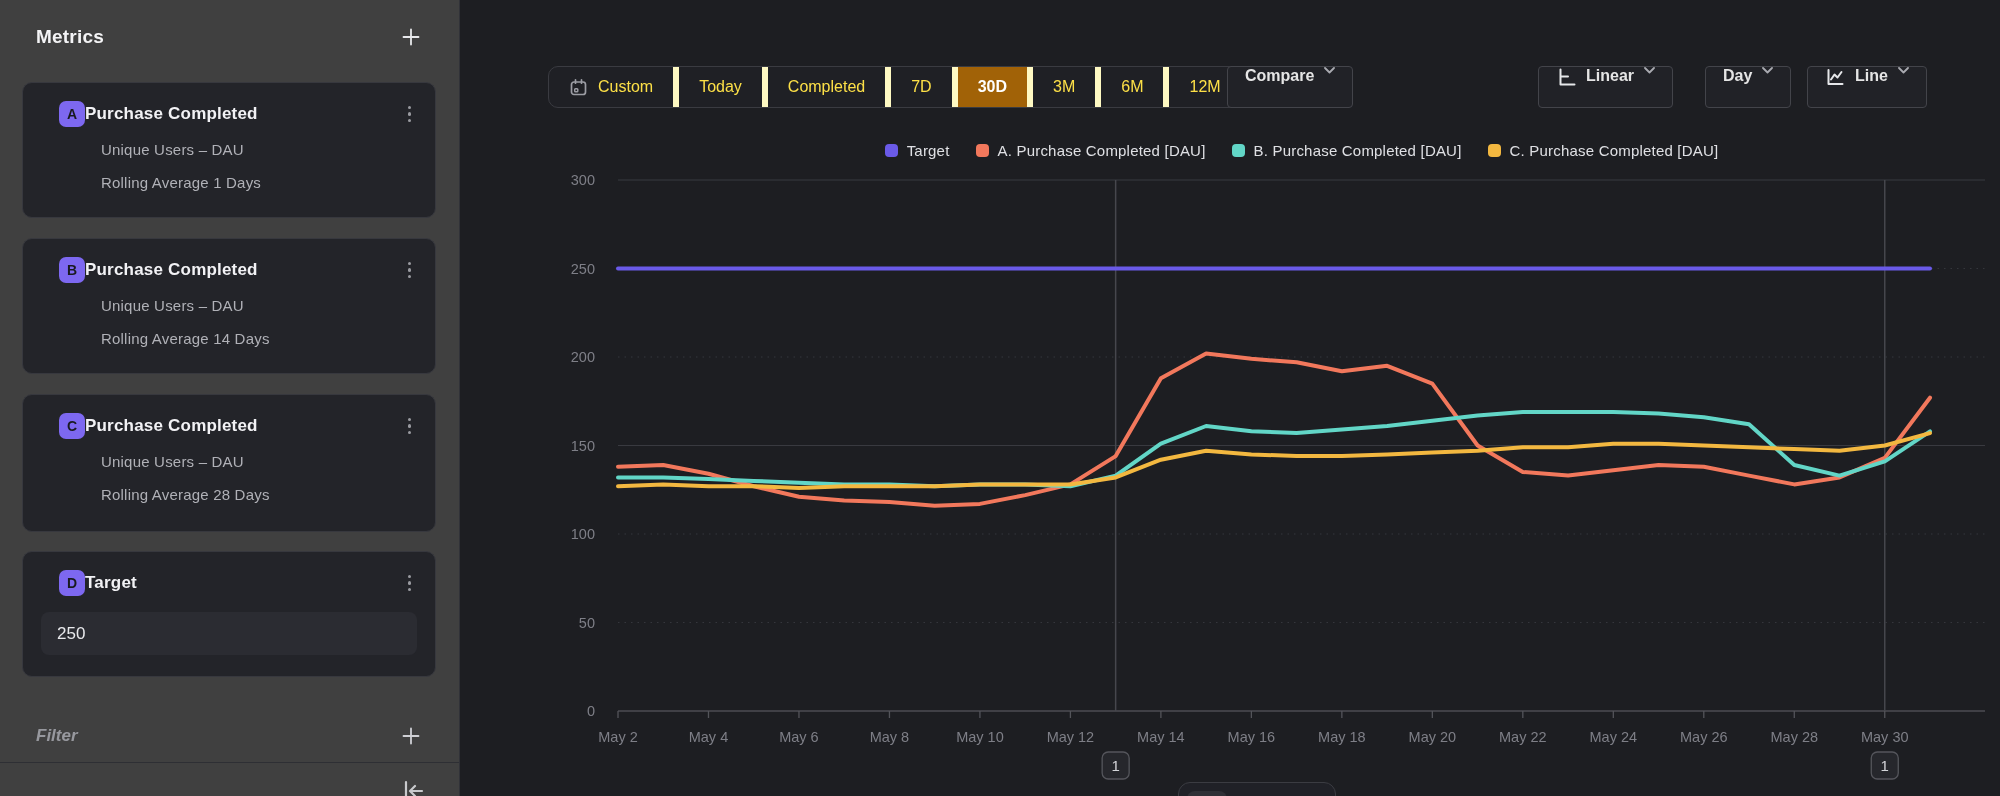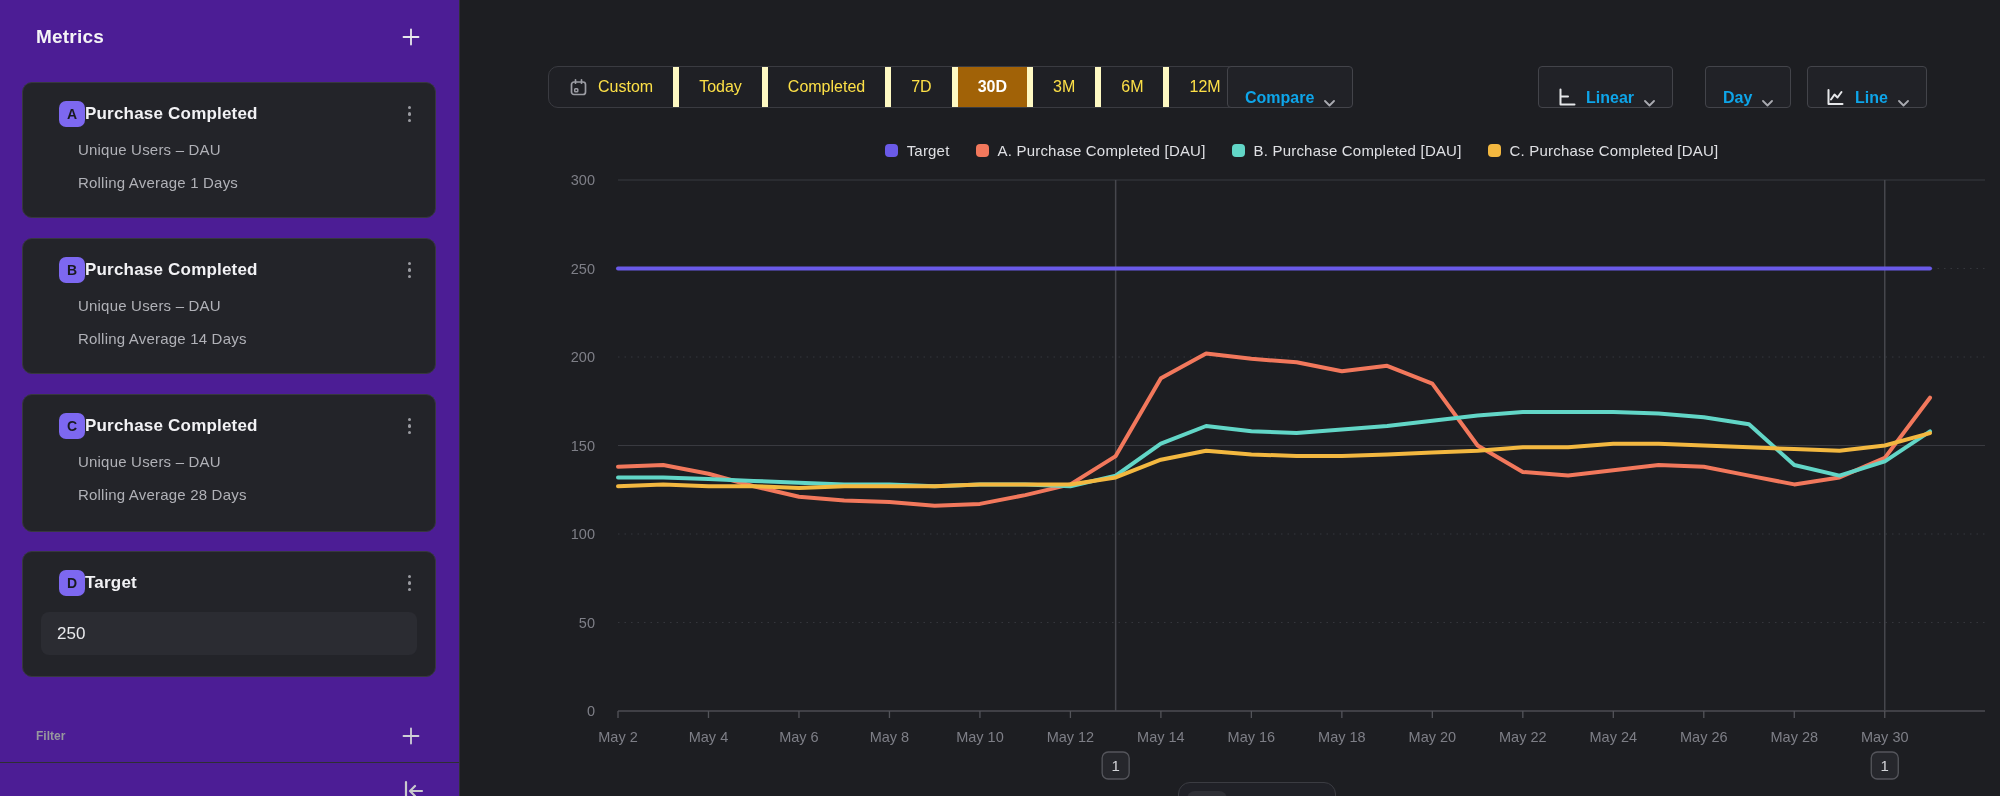--- a/index.html
+++ b/index.html
@@ -4,51 +4,51 @@
 <style>
   html,body{margin:0;padding:0;background:#1d1e22;}
   *{box-sizing:border-box;}
   #root{
     position:relative;width:2000px;height:796px;overflow:hidden;
     background:#1d1e22;color:#e8e9ec;
     font-family:"Liberation Sans","DejaVu Sans",sans-serif;
     -webkit-font-smoothing:antialiased;
   }
   
-  .sidebar{position:absolute;left:0;top:0;width:460px;height:796px;border-right:1px solid #313238;background:#4c1d95;}
+  .sidebar{position:absolute;left:0;top:0;width:460px;height:796px;border-right:1px solid #313238;background:#404040;}
   .sb-header{position:absolute;top:26px;left:36px;right:38px;display:flex;align-items:center;justify-content:space-between;}
   .sb-title{font-size:19px;font-weight:700;color:#f4f4f6;letter-spacing:.2px;}
   .icon-btn{background:none;border:none;padding:0;cursor:pointer;display:flex;align-items:center;justify-content:center;}
   .card{position:absolute;left:22px;width:414px;border:1px solid #37383e;border-radius:10px;background:#232429;padding:18px 18px 18px 18px;}
   .card-a{top:82px;height:136px;}
   .card-b{top:238px;height:136px;}
   .card-c{top:394px;height:138px;}
   .card-d{top:551px;height:126px;}
   .card-title-row{display:flex;align-items:center;margin-left:18px;}
   .badge{width:26px;height:26px;border-radius:7px;background:#7d68f0;color:#191a20;font-size:14px;font-weight:700;
          display:flex;align-items:center;justify-content:center;flex:0 0 auto;}
   .card-title{margin-left:0;font-size:17px;font-weight:700;color:#f2f2f5;letter-spacing:.2px;}
   .kebab{margin-left:auto;margin-right:2px;display:flex;flex-direction:column;gap:3px;padding:4px;cursor:pointer;background:none;border:none;}
   .kebab i{width:3.5px;height:3.5px;border-radius:50%;background:#9a9ba1;display:block;}
-  .card-sub{margin:14px 0 0 37px;font-size:15px;color:#b0b1b7;letter-spacing:.2px;}
+  .card-sub{margin:14px 0 0 60px;font-size:15px;color:#b0b1b7;letter-spacing:.2px;}
   .card-sub + .card-sub{margin-top:16px;}
   .target-input{margin-top:16px;width:100%;height:43px;background:#2b2c32;border:none;border-radius:8px;
                 color:#e8e9ec;font-size:17px;padding:0 16px;font-family:inherit;}
   .sb-filter{position:absolute;top:726px;left:36px;right:38px;display:flex;align-items:center;justify-content:space-between;}
-  .sb-filter-title{font-size:12px;font-weight:700;color:#97989e;}
+  .sb-filter-title{font-size:17px;font-weight:700;color:#97989e;font-style:italic;}
   .sb-divider{position:absolute;top:762px;left:0;right:0;border-top:1px solid #2e2f34;}
   .collapse-btn{position:absolute;top:778px;right:33px;width:26px;height:26px;}
   
   .seg{position:absolute;left:548px;top:66px;height:42px;display:flex;align-items:stretch;
        background:#1f2025;border:1px solid #3a3b41;border-radius:10px;overflow:hidden;}
   .seg-item{display:flex;align-items:center;gap:10px;padding:0 20px;font-size:16px;color:#fde047;cursor:pointer;white-space:nowrap;}
   .seg-item + .seg-item{border-left:6px solid #fef9c3;}
   .seg-item.active{background:#a16207;color:#ffffff;font-weight:700;}
-  .btn{position:absolute;top:66px;height:42px;display:flex;align-items:flex-end;gap:10px;padding:0 17px;
-       background:#212227;border:1px solid #43444a;border-radius:4px;color:#0ea5e9;font-size:16px;font-weight:700;cursor:pointer;white-space:nowrap;}
+  .btn{position:absolute;top:66px;height:42px;display:flex;align-items:flex-start;gap:10px;padding:0 17px;
+       background:#212227;border:1px solid #43444a;border-radius:4px;color:#e5e5e5;font-size:16px;font-weight:700;cursor:pointer;white-space:nowrap;}
   .btn-compare{left:1227px;}
   .btn-linear{left:1538px;}
   .btn-day{left:1705px;}
   .btn-line{left:1807px;}
   
   .legend{position:absolute;left:618px;top:142px;width:1367px;display:flex;justify-content:center;gap:26px;align-items:center;}
   .legend-item{display:flex;align-items:center;gap:9px;cursor:pointer;}
   .legend-swatch{width:13px;height:13px;border-radius:4px;flex:0 0 auto;}
   .legend-label{font-size:15px;color:#dfe0e4;letter-spacing:.2px;white-space:nowrap;}
   

